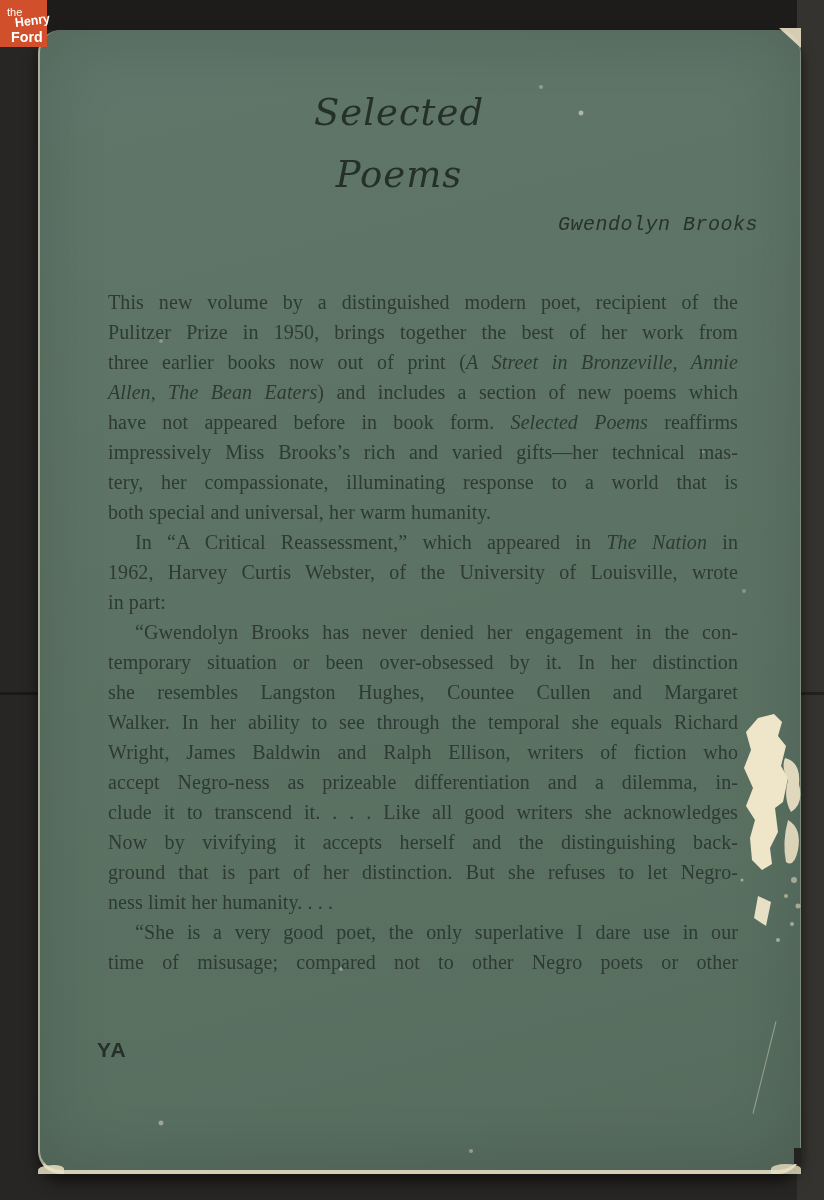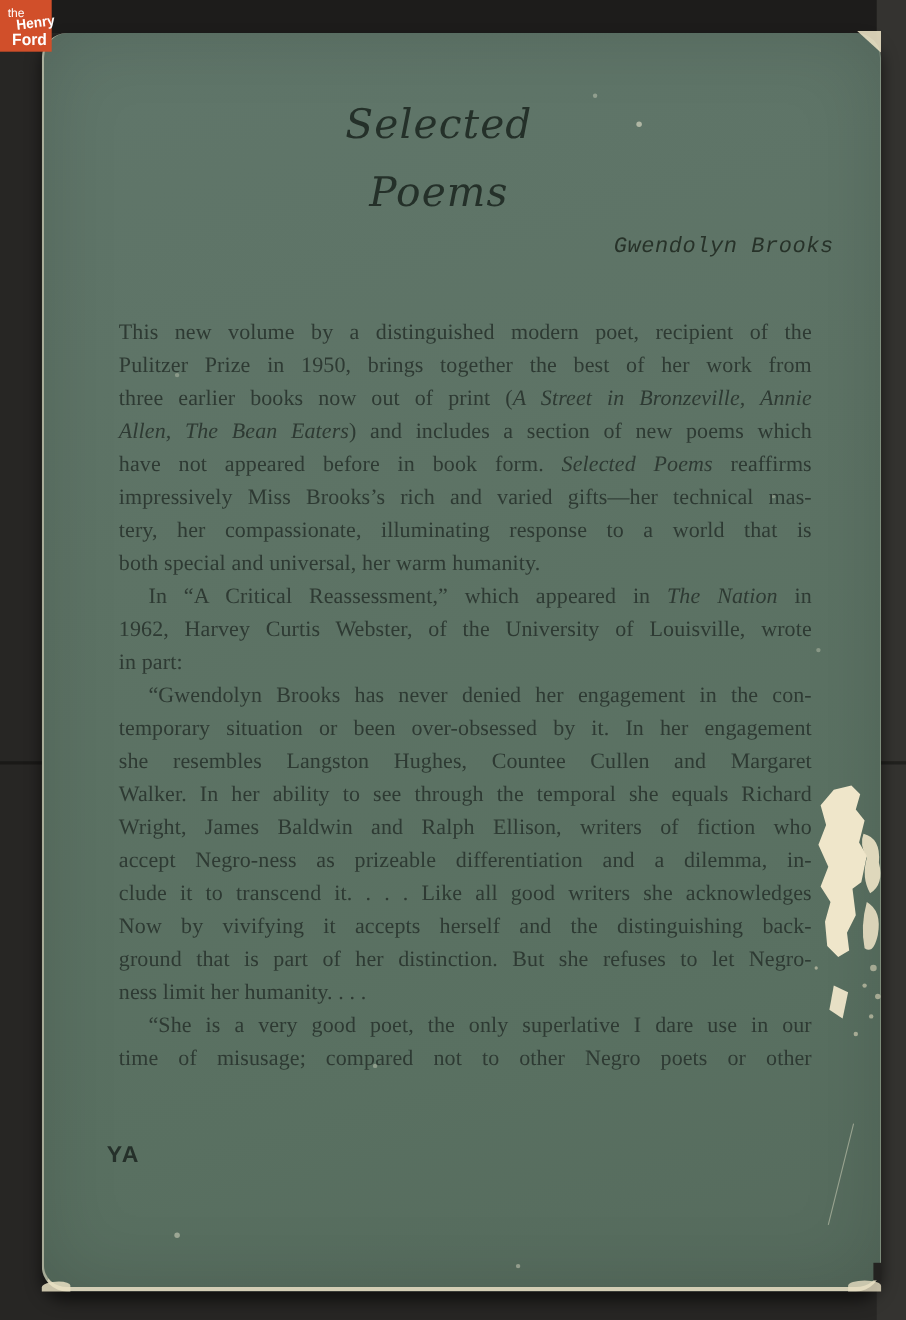--- a/index.html
+++ b/index.html
@@ -116,21 +116,21 @@
         <div class="line"><span>three earlier books now out of print (</span><em>A Street in Bronzeville, Annie</em></div>
         <div class="line"><em>Allen, The Bean Eaters</em><span>) and includes a section of new poems which</span></div>
         <div class="line"><span>have not appeared before in book form. </span><em>Selected Poems</em><span> reaffirms</span></div>
         <div class="line"><span>impressively Miss Brooks’s rich and varied gifts—her technical mas-</span></div>
         <div class="line"><span>tery, her compassionate, illuminating response to a world that is</span></div>
         <div class="line last"><span>both special and universal, her warm humanity.</span></div>
         <div class="line indent"><span>In “A Critical Reassessment,” which appeared in </span><em>The Nation</em><span> in</span></div>
         <div class="line"><span>1962, Harvey Curtis Webster, of the University of Louisville, wrote</span></div>
         <div class="line last"><span>in part:</span></div>
         <div class="line indent"><span>“Gwendolyn Brooks has never denied her engagement in the con-</span></div>
-        <div class="line"><span>temporary situation or been over-obsessed by it. In her engagement</span></div>
+        <div class="line"><span>temporary situation or been over-obsessed by it. In her distinction</span></div>
         <div class="line"><span>she resembles Langston Hughes, Countee Cullen and Margaret</span></div>
         <div class="line"><span>Walker. In her ability to see through the temporal she equals Richard</span></div>
         <div class="line"><span>Wright, James Baldwin and Ralph Ellison, writers of fiction who</span></div>
         <div class="line"><span>accept Negro-ness as prizeable differentiation and a dilemma, in-</span></div>
         <div class="line"><span>clude it to transcend it. . . . Like all good writers she acknowledges</span></div>
         <div class="line"><span>Now by vivifying it accepts herself and the distinguishing back-</span></div>
         <div class="line"><span>ground that is part of her distinction. But she refuses to let Negro-</span></div>
         <div class="line last"><span>ness limit her humanity. . . .</span></div>
         <div class="line indent"><span>“She is a very good poet, the only superlative I dare use in our</span></div>
         <div class="line"><span>time of misusage; compared not to other Negro poets or other</span></div>

